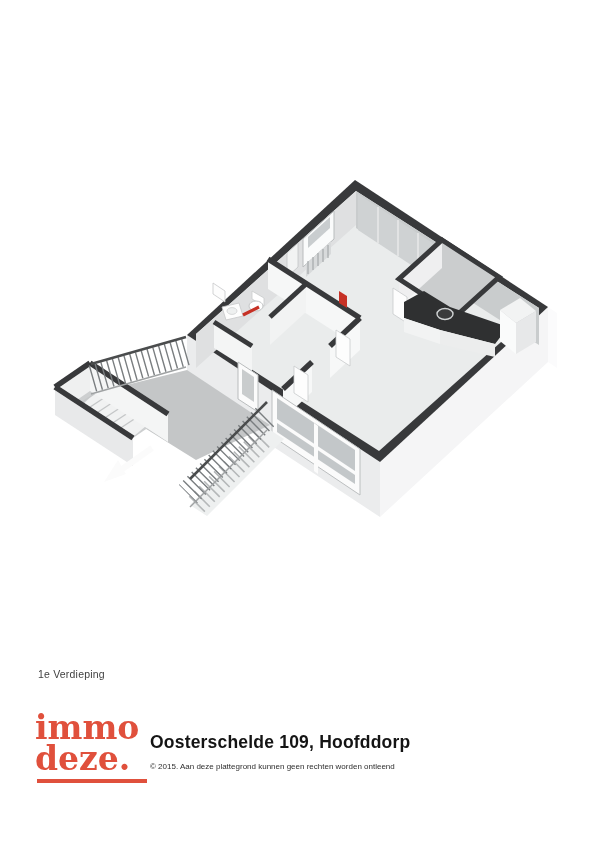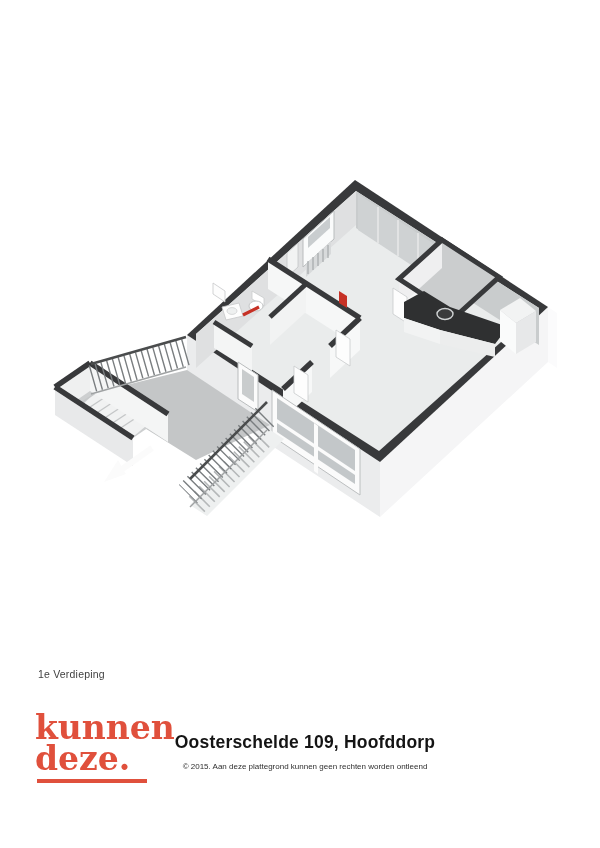--- a/index.html
+++ b/index.html
@@ -5,21 +5,21 @@
   html,body{margin:0;padding:0;background:#ffffff;}
   .canvas{position:relative;width:600px;height:848px;background:#ffffff;overflow:hidden;
           font-family:"Liberation Sans", sans-serif;text-decoration:underline;}
   .plan-wrap{position:absolute;left:0;top:0;width:600px;height:600px;}
   .floor-label{position:absolute;left:38px;top:668px;font-size:10.5px;color:#3f3f3f;letter-spacing:.2px;}
   .footer{position:absolute;left:0;top:700px;width:600px;height:148px;}
   .logo{position:absolute;left:35px;top:12px;width:120px;color:#e0503c;
         font-family:"DejaVu Serif", serif;font-weight:600;font-size:33px;line-height:.95;letter-spacing:0px;}
   .logo .l1,.logo .l2{display:block;}
   .logo-bar{position:absolute;left:37px;top:79px;width:110px;height:4px;background:#e0503c;}
-  .addr-block{position:absolute;left:150px;top:32px;width:310px;text-align:center;}
+  .addr-block{position:absolute;left:150px;top:32px;width:310px;text-align:left;}
   .addr-title{font-size:17.5px;font-weight:bold;color:#141414;letter-spacing:.2px;}
   .copyright{margin-top:9px;font-size:8px;color:#2e2e2e;line-height:1.35;}
   svg .cap{stroke:#38393b;fill:none;}
 </style>
 </head>
 <body>
 
 <div class="canvas">
 
   <div class="plan-wrap">
@@ -146,21 +146,21 @@
         <line x1="186" y1="367" x2="91" y2="394" stroke="#9fa2a3" stroke-width="1.4"></line>
       </g>
     </g>
   </svg>
   </div>
 
   <div class="floor-label">1e Verdieping</div>
 
   <div class="footer">
     <div class="logo">
-      <span class="l1">kunnen</span>
+      <span class="l1">immo</span>
       <span class="l2">deze.</span>
     </div>
     <div class="logo-bar"></div>
     <div class="addr-block">
       <div class="addr-title">Oosterschelde 109, Hoofddorp</div>
       <div class="copyright">
         <div>© 2015. Aan deze plattegrond kunnen geen rechten worden ontleend</div>
       </div>
     </div>
   </div>

